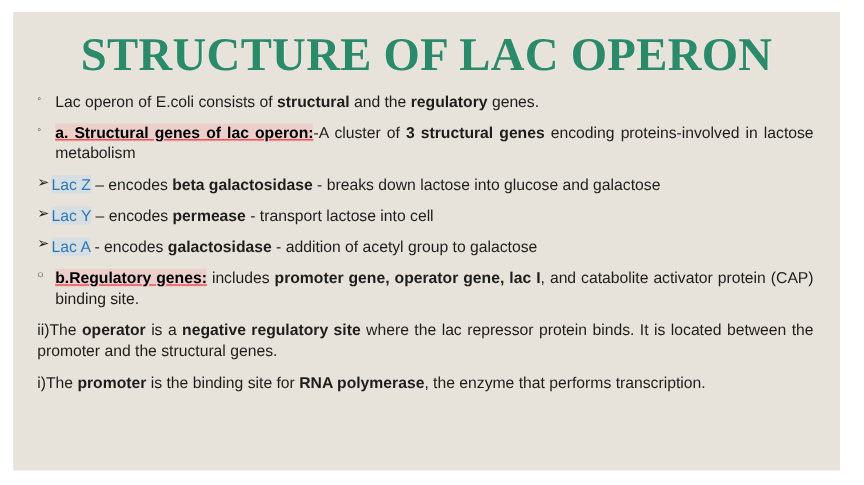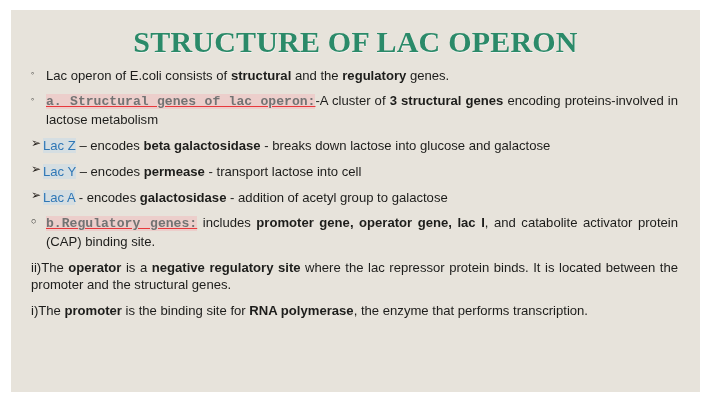--- a/index.html
+++ b/index.html
@@ -22,21 +22,21 @@
     height: 382px;
     background: #e7e3db;
     box-sizing: border-box;
     padding: 0;
   }
 
   .slide-title {
     text-align: center;
     font-family: "Liberation Serif", serif;
     font-weight: bold;
-    font-size: 30px;
+    font-size: 39px;
     letter-spacing: 0.2px;
     color: #2b8a69;
     margin: 16px 0 0 0;
     line-height: 1.05;
     text-shadow: 0.5px 0.5px 0 rgba(255,255,255,0.55);
   }
 
   .body {
     padding: 9px 22px 0 20px;
     color: #1d1d1b;
@@ -78,26 +78,25 @@
 
   .row.justify .txt { text-align: justify; text-align-last: left; }
 
   .para {
     margin: 0 0 8.5px 0;
     text-align: justify;
     text-align-last: left;
   }
 
   .red {
-    color: #737373;
+    color: #000000;
     font-weight: bold;
     text-decoration: underline;
     text-decoration-color: #e8383c;
     background: rgba(240,190,190,0.55);
-    font-family: Liberation Mono, monospace;
   }
   .blue {
     color: #2f77b6;
     font-weight: normal;
     background: rgba(190,214,234,0.45);
   }
 </style>
 </head>
 <body>
 

